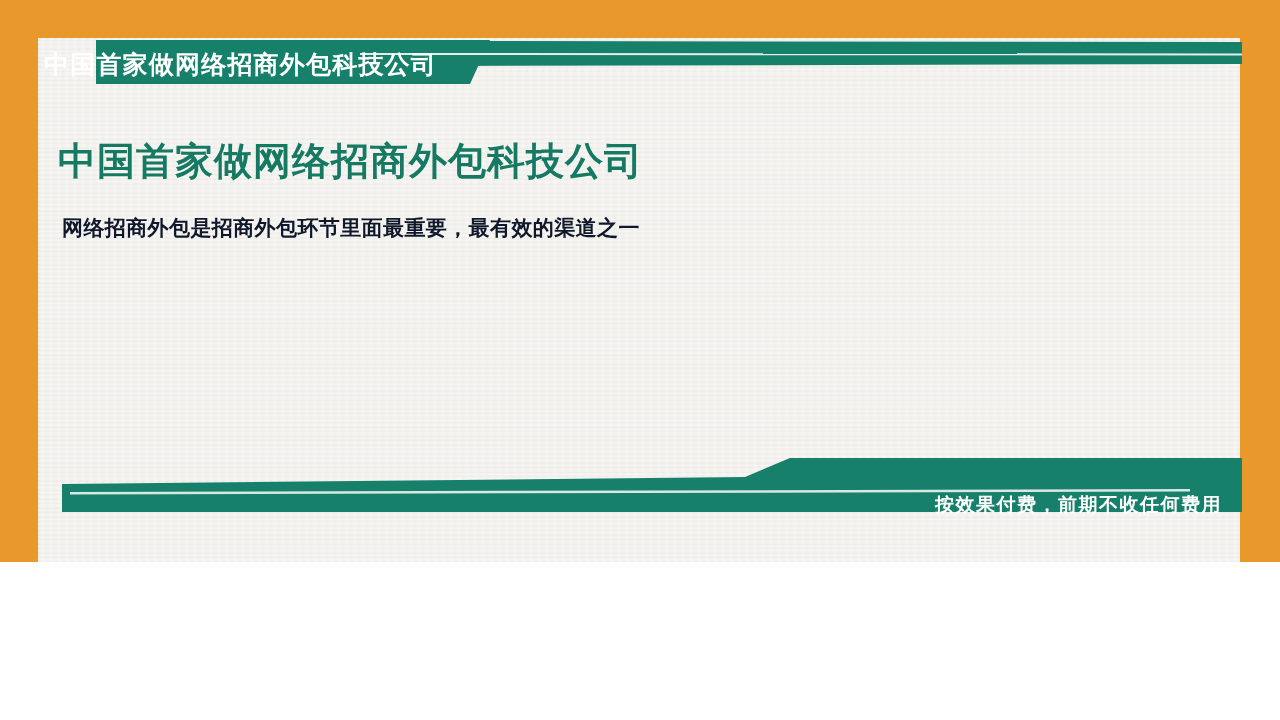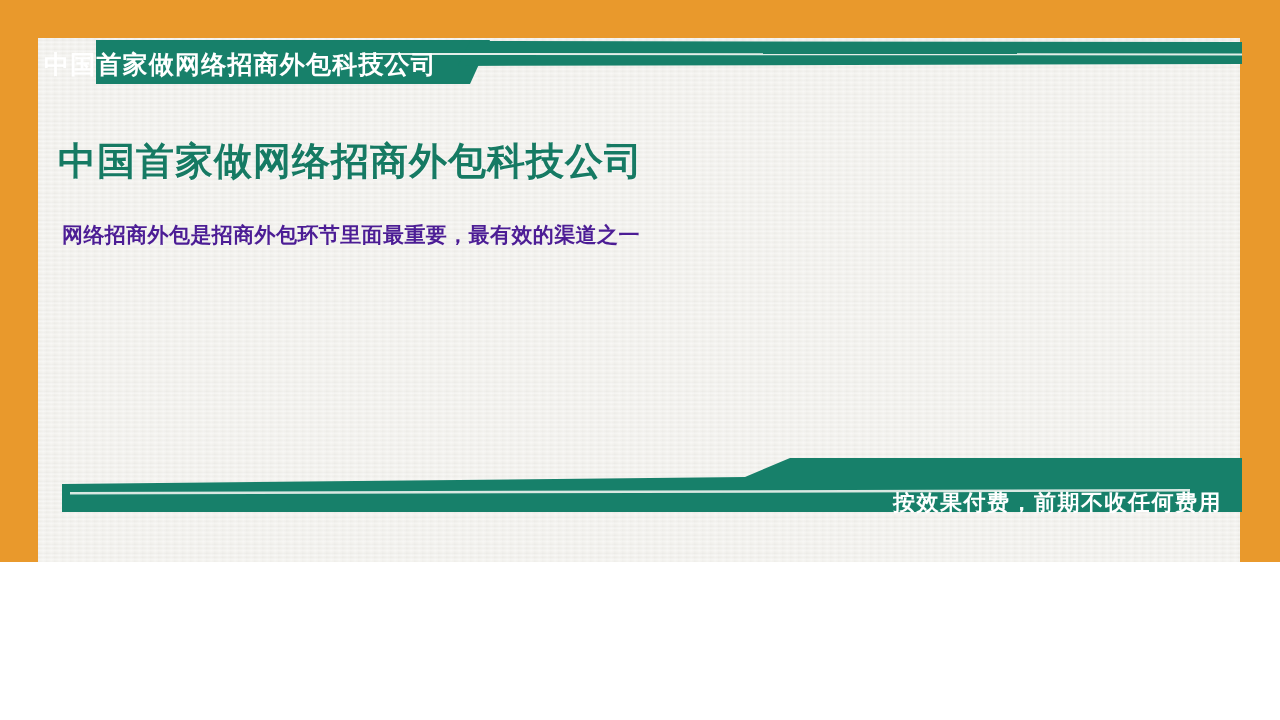--- a/index.html
+++ b/index.html
@@ -88,22 +88,22 @@
     font-weight: bold;
     letter-spacing: 1px;
     white-space: nowrap;
     text-shadow: 0.5px 0.5px 0 rgba(255,255,255,0.45);
   }
 
   
   #subtitle {
     position: absolute;
     left: 62px;
-    top: 220px;
-    color: #4c1d95;
+    top: 213px;
+    color: #0f172a;
     font-size: 21px;
     font-weight: bold;
     line-height: 30px;
     letter-spacing: 0.4px;
     white-space: nowrap;
   }
   #subtitle div { white-space: nowrap; }
 
   
   #body-list {
@@ -127,21 +127,21 @@
     bottom: 0;
     width: 1280px;
     height: 120px;
     pointer-events: none;
   }
   #footer-text {
     position: absolute;
     right: 58px;
     bottom: 44px;
     color: #ffffff;
-    font-size: 22px;
+    font-size: 19px;
     font-weight: bold;
     letter-spacing: 1.5px;
     white-space: nowrap;
   }
 </style>
 </head>
 <body>
 
 <div id="slide">
 

